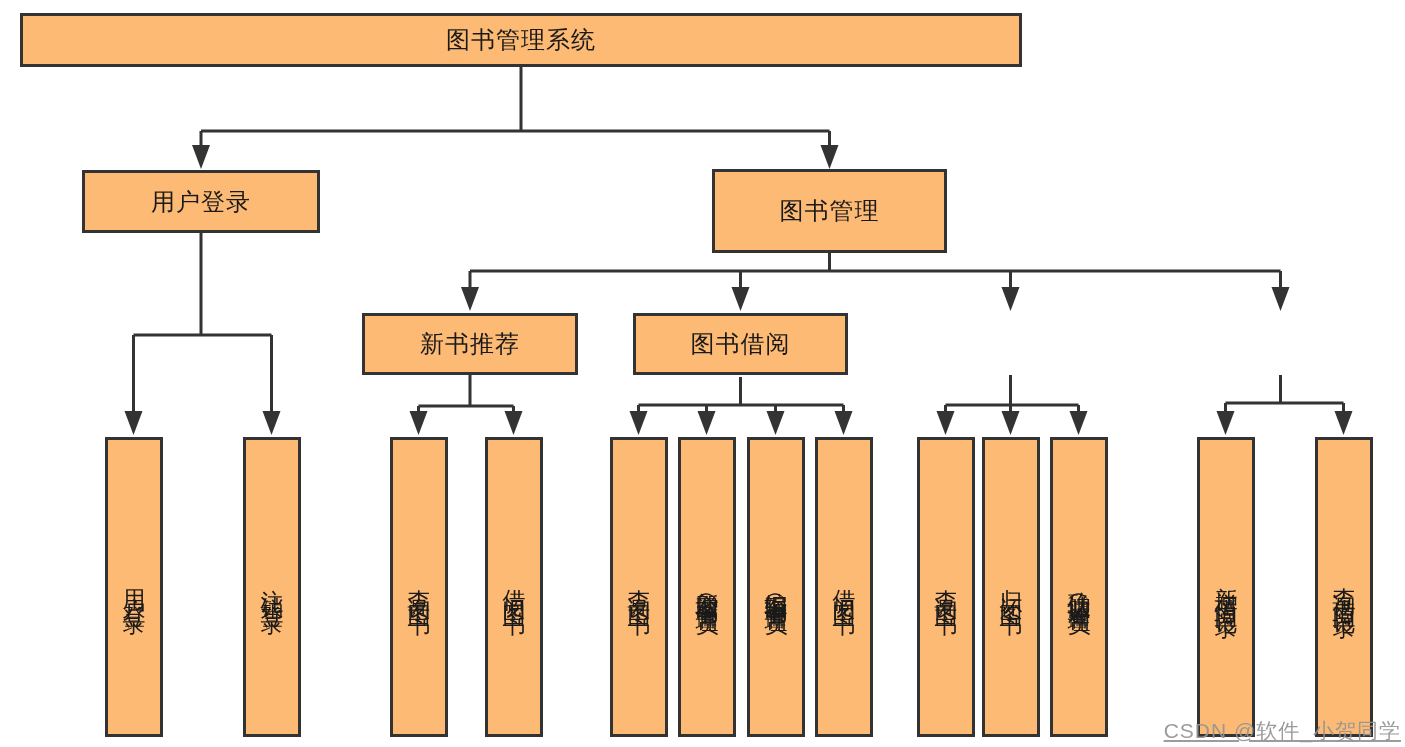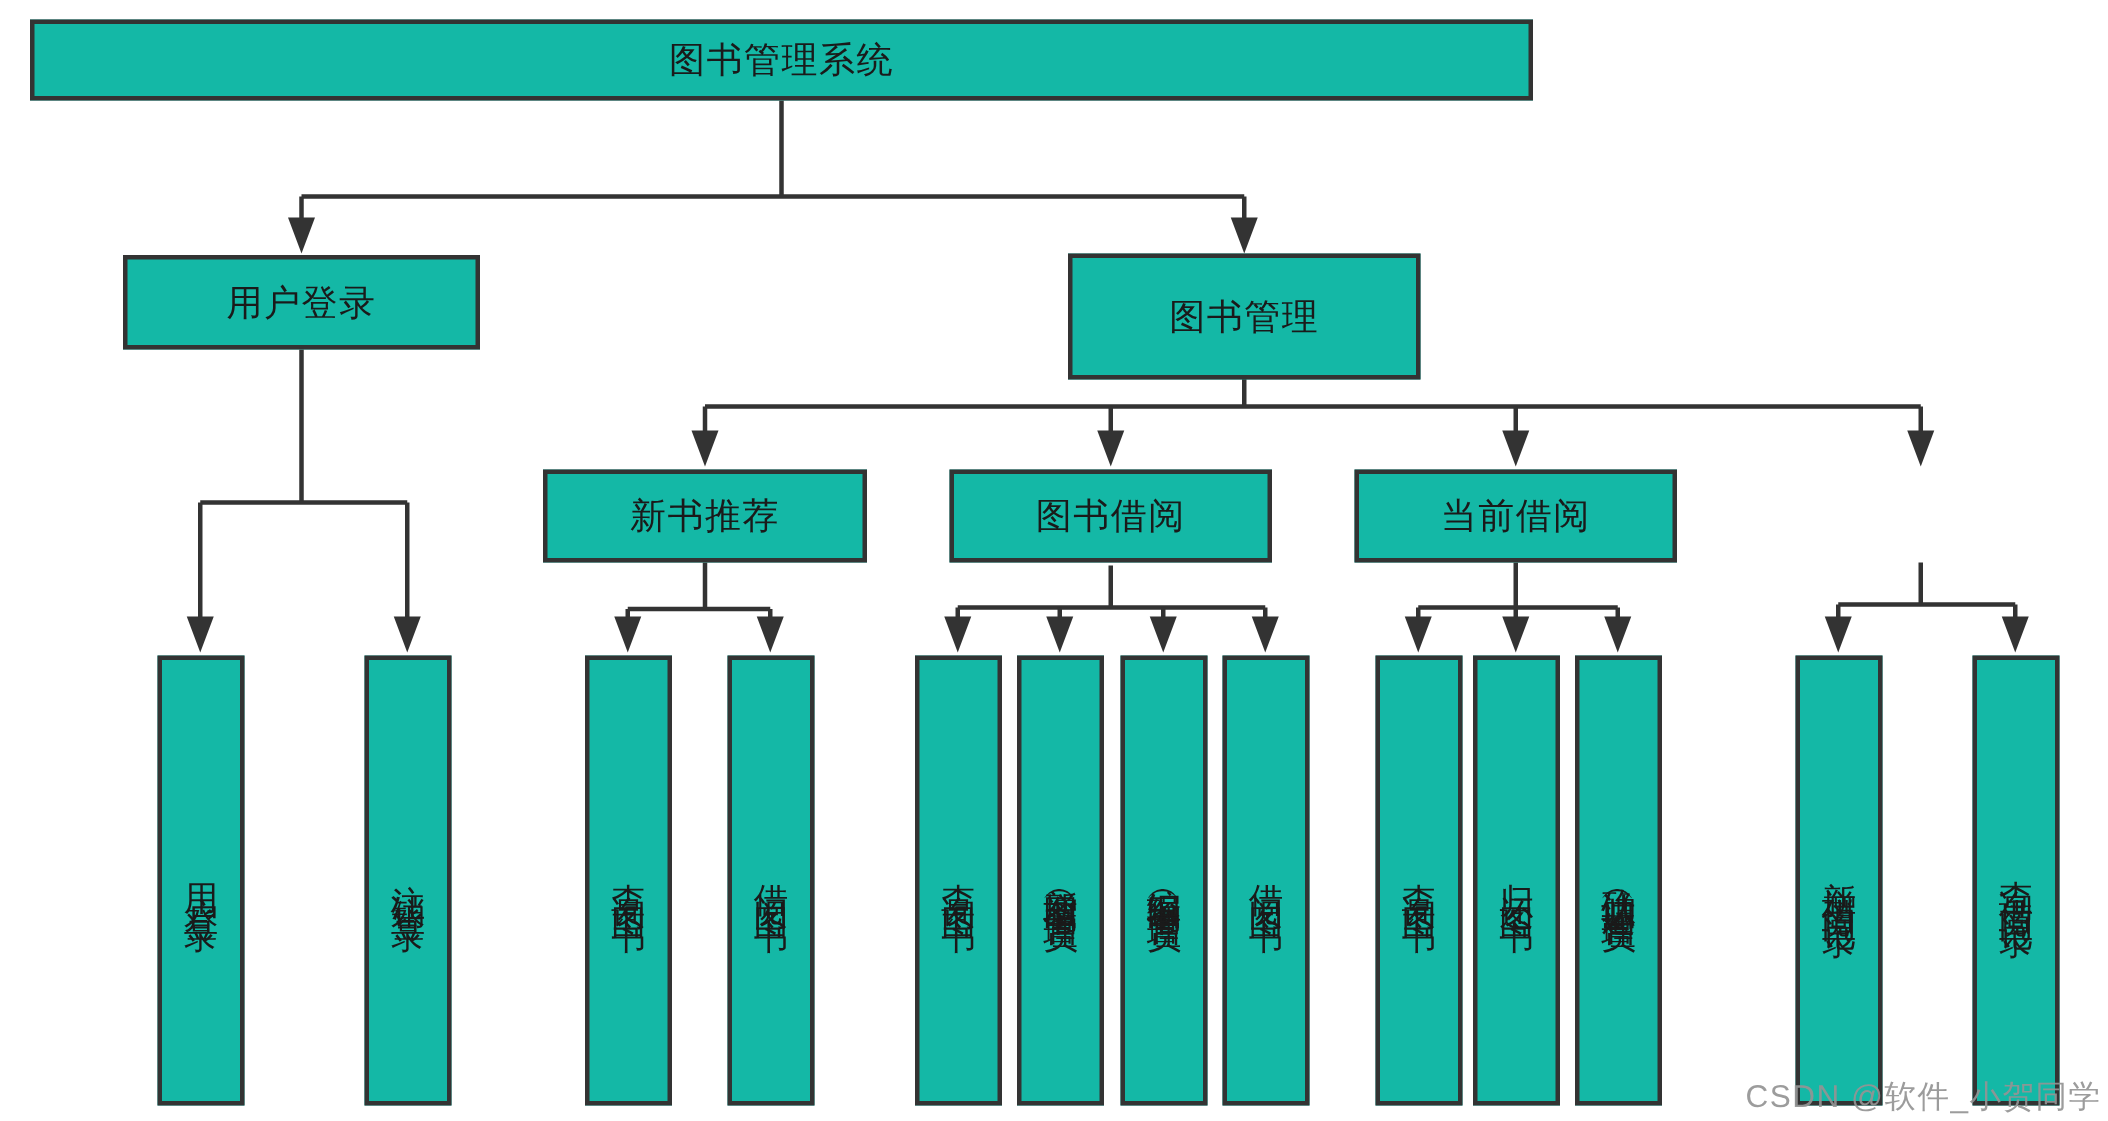--- a/index.html
+++ b/index.html
@@ -20,21 +20,21 @@
     left: 0;
     top: 0;
     width: 1405px;
     height: 747px;
     z-index: 1;
   }
   .box {
     position: absolute;
     box-sizing: border-box;
     border: 3px solid #333333;
-    background: #14b8a6;
+    background: #fdba74;
     display: flex;
     align-items: center;
     justify-content: center;
     z-index: 2;
     color: #1a1a1a;
   }
   .box.hlabel span {
     font-size: 24px;
     letter-spacing: 1px;
     white-space: nowrap;
@@ -55,20 +55,21 @@
   }
   #watermark {
     position: absolute;
     right: 4px;
     bottom: 2px;
     font-size: 21px;
     color: rgba(148, 148, 148, 0.92);
     z-index: 3;
     white-space: nowrap;
     letter-spacing: 1px;
+    text-decoration: underline;
   }
 </style>
 </head>
 <body>
 
 <div id="stage">
 
   <svg id="connectors" viewBox="0 0 1405 747" xmlns="http://www.w3.org/2000/svg">
     <path d="M521 67 V131 M201 131 H829.5
              M201 233 V335 M133.5 335 H271.5
@@ -129,23 +130,20 @@
   <div class="box hlabel" style="left:712px; top:169px; width:235px; height:84px">
     <span>图书管理</span>
   </div>
 
   <div class="box hlabel" style="left:633px; top:313px; width:215px; height:62px">
     <span>图书借阅</span>
   </div>
   <div class="box hlabel" style="left:362px; top:313px; width:216px; height:62px">
     <span>新书推荐</span>
   </div>
-  <div class="box hlabel" style="left:903px; top:313px; width:215px; height:62px">
-    <span>当前借阅</span>
-  </div>
 
   <div class="box leaf" style="left:105px; top:437px; width:58px; height:300px">
     <span>用户登录</span>
   </div>
   <div class="box leaf" style="left:243px; top:437px; width:58px; height:300px">
     <span>注销登录</span>
   </div>
   <div class="box leaf" style="left:390px; top:437px; width:58px; height:300px">
     <span>查询图书</span>
   </div>

